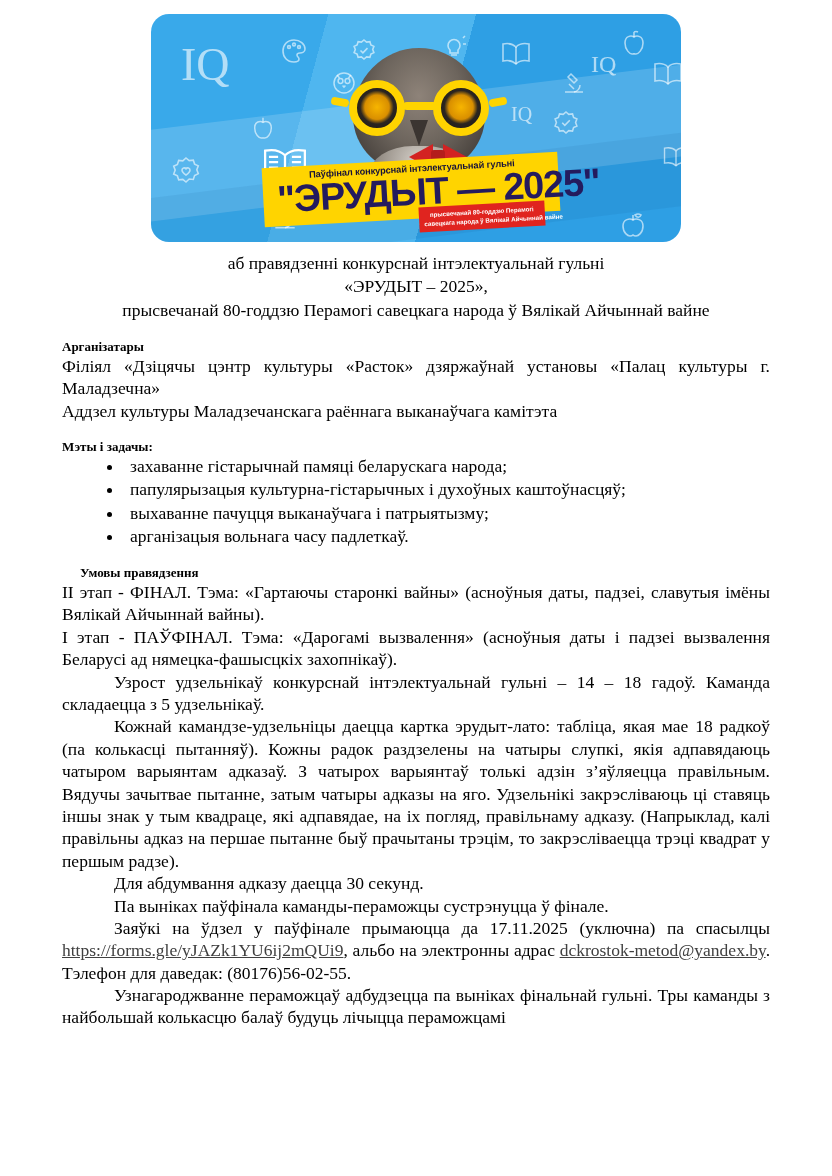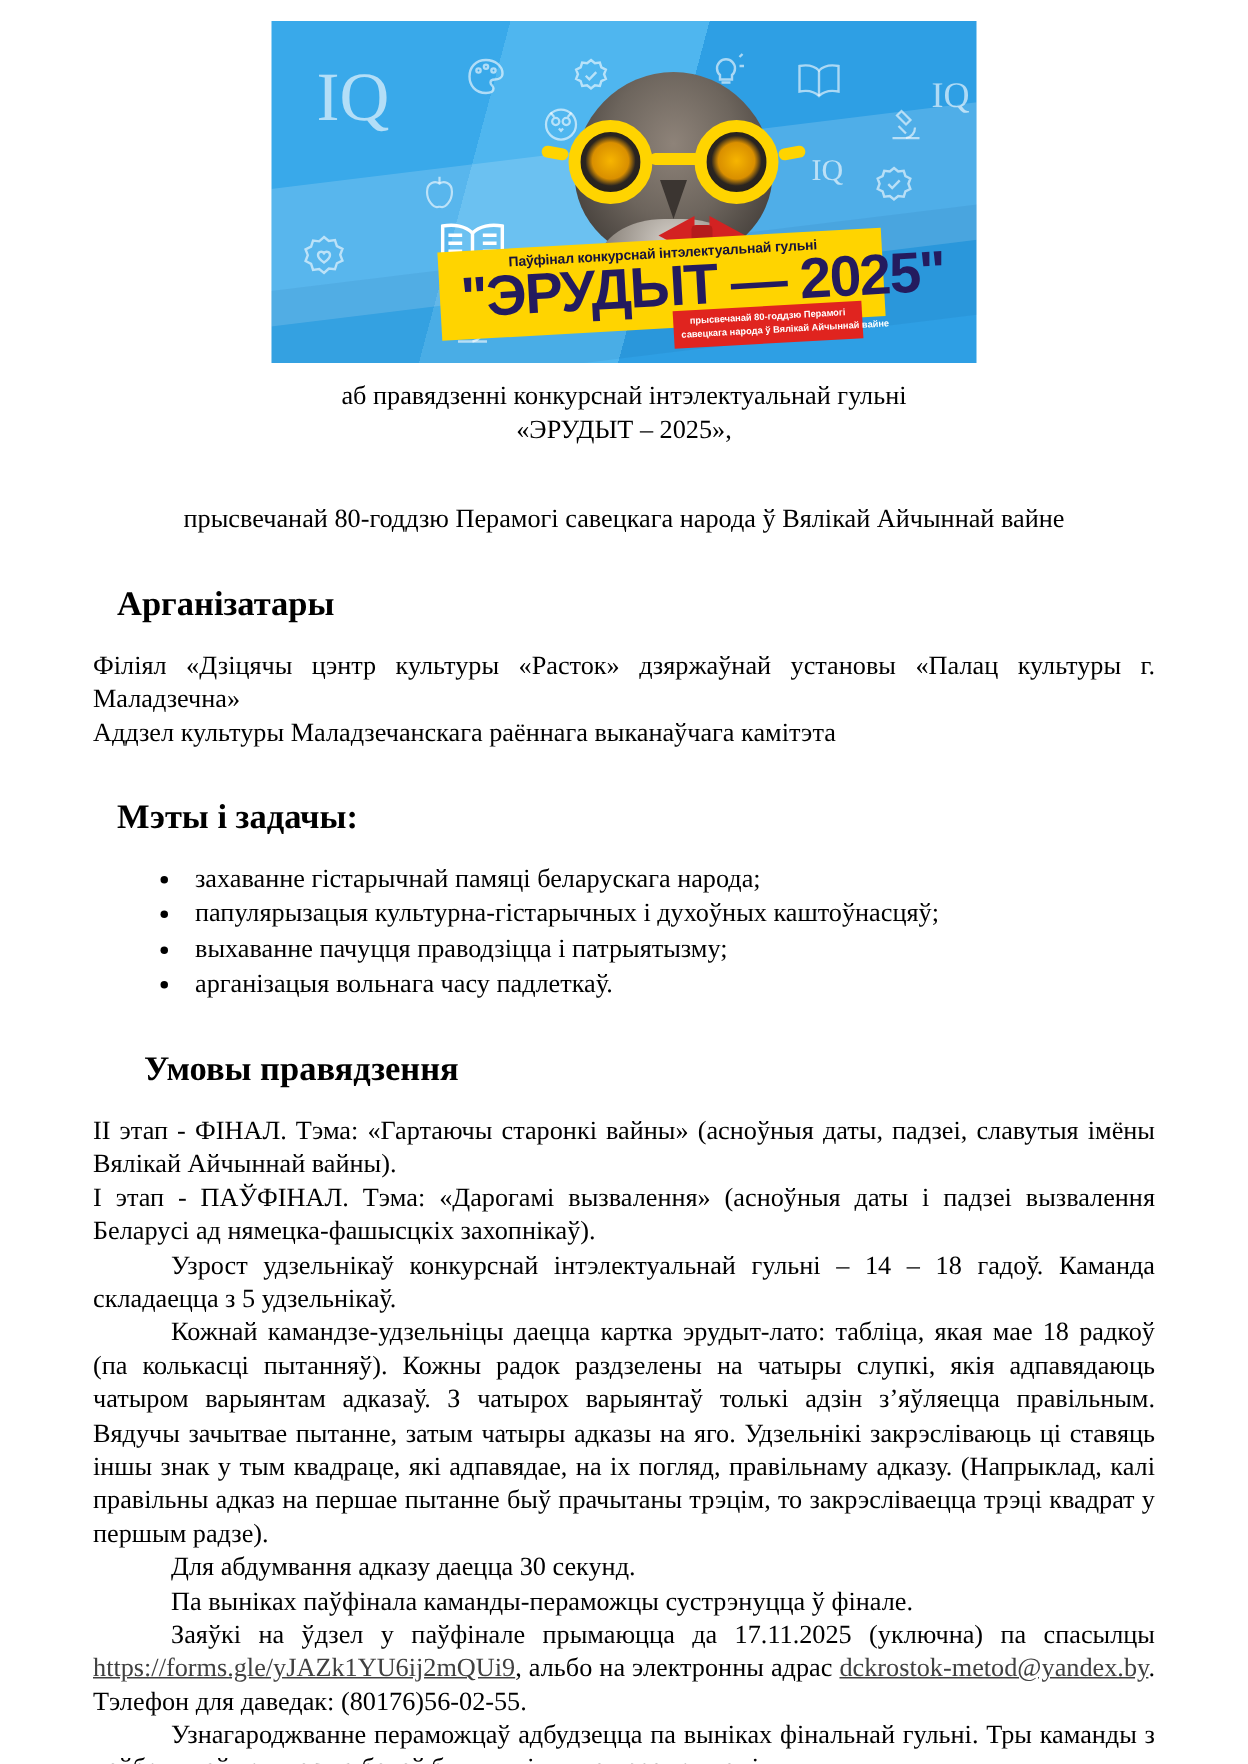--- a/index.html
+++ b/index.html
@@ -24,25 +24,26 @@
   }
 
   
   .banner-wrap {
     padding-top: 14px;
     display: flex;
     justify-content: center;
   }
   .banner {
     position: relative;
-    width: 470px;
+    width: 530px;
     height: 228px;
     overflow: hidden;
     background:
       linear-gradient(105deg, #39a9ea 0%, #39a9ea 30%, #4fb6ef 30%, #4fb6ef 55%, #2e9fe4 55%, #2e9fe4 100%);
+    border-radius: 18px;
   }
   .banner .sheen {
     position: absolute;
     left: -10%;
     top: 36%;
     width: 125%;
     height: 40%;
     background: rgba(255,255,255,0.16);
     transform: rotate(-7deg);
   }
@@ -235,26 +236,25 @@
 
   
   .doc { padding-top: 10px; }
   .title-block {
     text-align: center;
     font-size: 17.5px;
     line-height: 1.33;
   }
   .title-block .wide {
     font-size: 17.5px;
-    margin-top: 35px;
   }
   h2.section {
-    font-size: 23px;
+    font-size: 13px;
     font-weight: bold;
-    margin: 16px;
+    margin: 0;
     padding: 0;
   }
   .spacer-sm { height: 17px; }
   p.body {
     font-size: 17.5px;
     line-height: 1.28;
     margin: 0;
     text-align: justify;
     text-justify: inter-word;
   }
@@ -436,21 +436,21 @@
     <h2 class="section org-head">Арганізатары</h2>
     <p class="body">Філіял «Дзіцячы цэнтр культуры «Расток» дзяржаўнай установы «Палац культуры г. Маладзечна»</p>
     <p class="body noj">Аддзел культуры Маладзечанскага раённага выканаўчага камітэта</p>
 
     <div class="spacer-sm"></div>
 
     <h2 class="section">Мэты і задачы:</h2>
     <ul class="goals">
       <li>захаванне гістарычнай памяці беларускага народа;</li>
       <li>папулярызацыя культурна-гістарычных і духоўных каштоўнасцяў;</li>
-      <li>выхаванне пачуцця праводзіцца і патрыятызму;</li>
+      <li>выхаванне пачуцця выканаўчага і патрыятызму;</li>
       <li>арганізацыя вольнага часу падлеткаў.</li>
     </ul>
 
     <div class="spacer-sm"></div>
 
     <h2 class="section" style="padding-left:18px;">Умовы правядзення</h2>
     <p class="body">II  этап - ФІНАЛ. Тэма: «Гартаючы старонкі вайны» (асноўныя даты, падзеі, славутыя імёны Вялікай Айчыннай вайны).</p>
     <p class="body">I  этап - ПАЎФІНАЛ. Тэма: «Дарогамі вызвалення» (асноўныя даты і падзеі вызвалення Беларусі ад нямецка-фашысцкіх захопнікаў).</p>
     <p class="body indent-lg">Узрост удзельнікаў конкурснай інтэлектуальнай гульні – 14 – 18 гадоў. Каманда складаецца з 5 удзельнікаў.</p>
     <p class="body indent-lg">Кожнай камандзе-удзельніцы даецца картка эрудыт-лато: табліца, якая мае 18 радкоў (па колькасці пытанняў). Кожны радок раздзелены на чатыры слупкі, якія адпавядаюць чатыром варыянтам адказаў. З чатырох варыянтаў толькі адзін з’яўляецца правільным. Вядучы зачытвае пытанне, затым чатыры адказы на яго. Удзельнікі закрэсліваюць ці ставяць іншы знак у тым квадраце, які адпавядае, на іх погляд, правільнаму адказу. (Напрыклад, калі правільны адказ на першае пытанне быў прачытаны трэцім, то закрэсліваецца трэці квадрат у першым радзе).</p>

